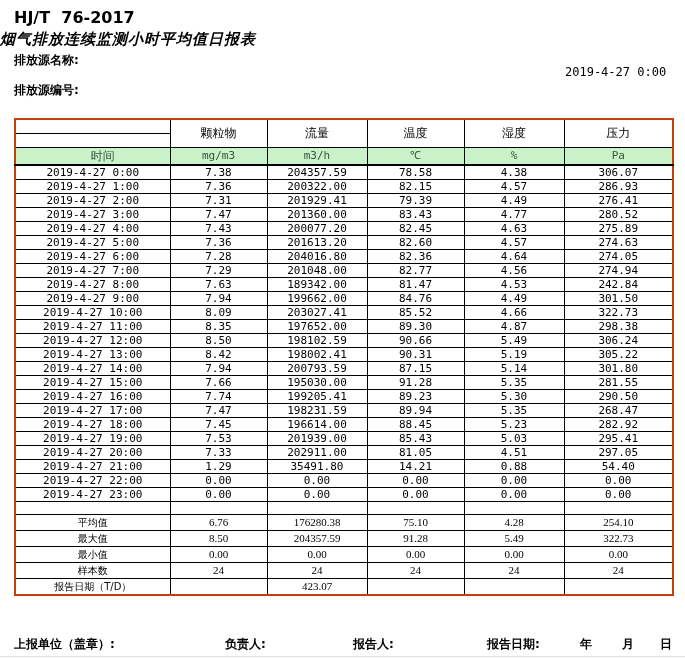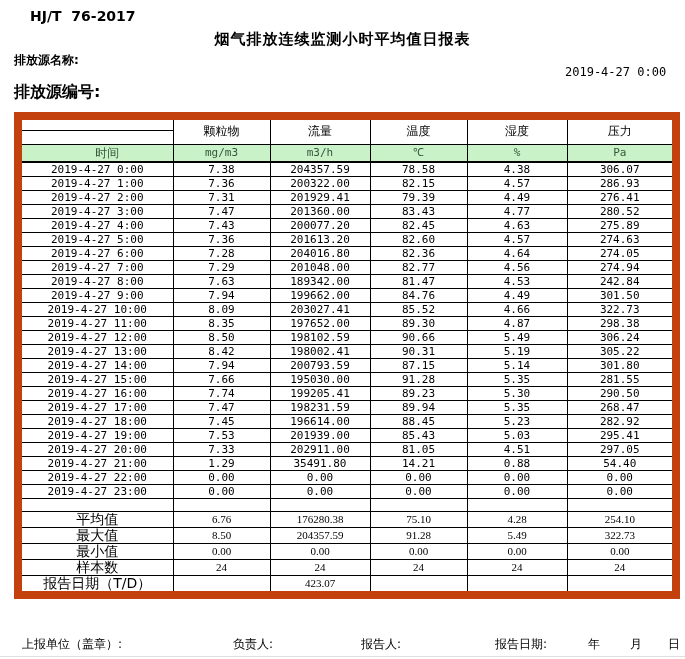--- a/index.html
+++ b/index.html
@@ -1,42 +1,42 @@
 <!DOCTYPE html>
 <html><head>
 <meta charset="utf-8">
 <style>
   * { margin:0; padding:0; box-sizing:border-box; }
   html,body { width:685px; height:659px; background:#ffffff; font-family:"DejaVu Sans", sans-serif; color:#000; }
   #page { position:relative; width:685px; height:659px; background:#fff; overflow:hidden; }
 
-  .std-no { position:absolute; left:14px; top:8px; font-size:14px; font-weight:bold; white-space:pre;margin-left:16px; }
-  .title  { position:absolute; left:0; top:30px; width:100%; text-align:center; font-size:15px; font-weight:bold; letter-spacing:1px; }
+  .std-no { position:absolute; left:14px; top:8px; font-size:16px; font-weight:bold; white-space:pre; }
+  .title  { position:absolute; left:0; top:30px; width:100%; font-size:15px; font-weight:bold; letter-spacing:1px;font-style:italic; }
   .src-name { position:absolute; left:14px; top:52px; font-size:12px; font-weight:bold; }
-  .src-code { position:absolute; left:14px; top:82px; font-size:16px; font-weight:bold; }
+  .src-code { position:absolute; left:14px; top:82px; font-size:12px; font-weight:bold; }
   .rpt-date { position:absolute; left:565px; top:65px; font-size:12px; font-family:"DejaVu Sans Mono", monospace; }
 
-  table.rpt { position:absolute; left:14px; top:112px; width:658px; border-collapse:collapse; table-layout:fixed; border:8px solid #c2410c; }
+  table.rpt { position:absolute; left:14px; top:118px; width:658px; border-collapse:collapse; table-layout:fixed; border:2px solid #c2410c; }
   .rpt td, .rpt th { border:1px solid #000; text-align:center; padding:0; overflow:hidden; white-space:nowrap; font-weight:normal; }
 
   .hdr-blank-1 { height:13px; border-bottom:1px solid #000; }
   .hdr-blank-2 { height:13px; }
   .col-head { font-size:12px; height:28px; font-family:"DejaVu Sans", sans-serif; }
 
   .unit-row td { background:#c9f2c9; color:#33553a; font-size:11px; height:16px; line-height:16px;
                  border-bottom:2px solid #000; font-family:"DejaVu Sans Mono", monospace; }
   .unit-row td.time-head { font-family:"DejaVu Sans", sans-serif; font-size:12px;padding-left:20px; }
 
   #data-rows td { height:13px; line-height:13px; font-size:11px; font-family:"DejaVu Sans Mono", monospace; }
   #summary-rows td { height:15px; line-height:15px; font-size:11px; font-family:Liberation Serif, serif; }
-  #summary-rows td.sum-label { font-family:"DejaVu Sans", sans-serif; font-size:14px;margin-left:26px; }
+  #summary-rows td.sum-label { font-family:"DejaVu Sans", sans-serif; font-size:10px;margin-left:26px; }
   tr.spacer-row td { height:18px; }
 
   .foot-note { position:absolute; left:14px; top:614px; font-size:12px; }
-  .sig-line  { position:absolute; left:8px; top:636px; width:622px; height:16px; font-size:12px; font-weight:normal; }
+  .sig-line  { position:absolute; left:0; top:636px; width:622px; height:16px; font-size:12px; font-weight:bold; }
   .sig-line span { position:absolute; white-space:nowrap; }
   .sig-unit { left:14px; }
   .sig-resp { left:225px; }
   .sig-reporter { left:353px; }
   .sig-date { left:487px; }
   .sig-year { left:580px; }
   .sig-month { left:622px; }
   .sig-day { left:660px; }
   .bottom-edge { position:absolute; left:0; top:656px; width:685px; height:1px; background:#e0e0e0; }
 </style>

